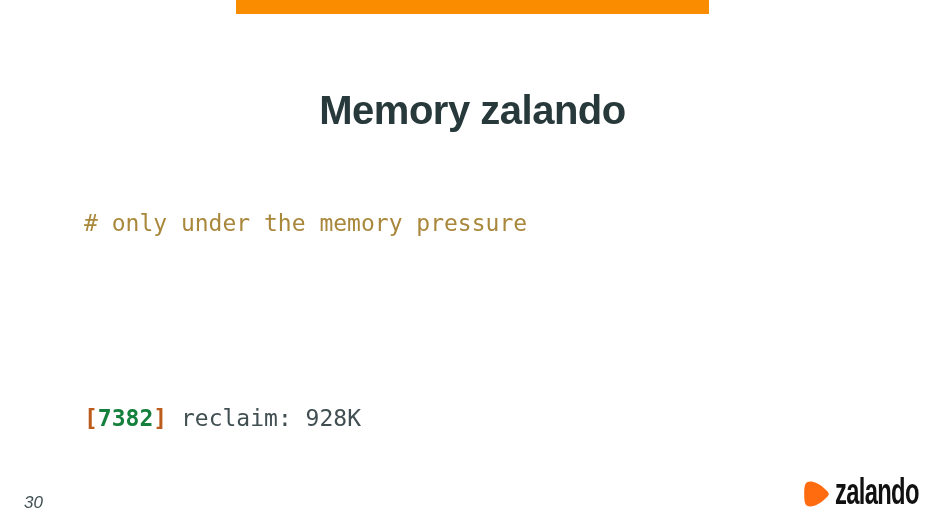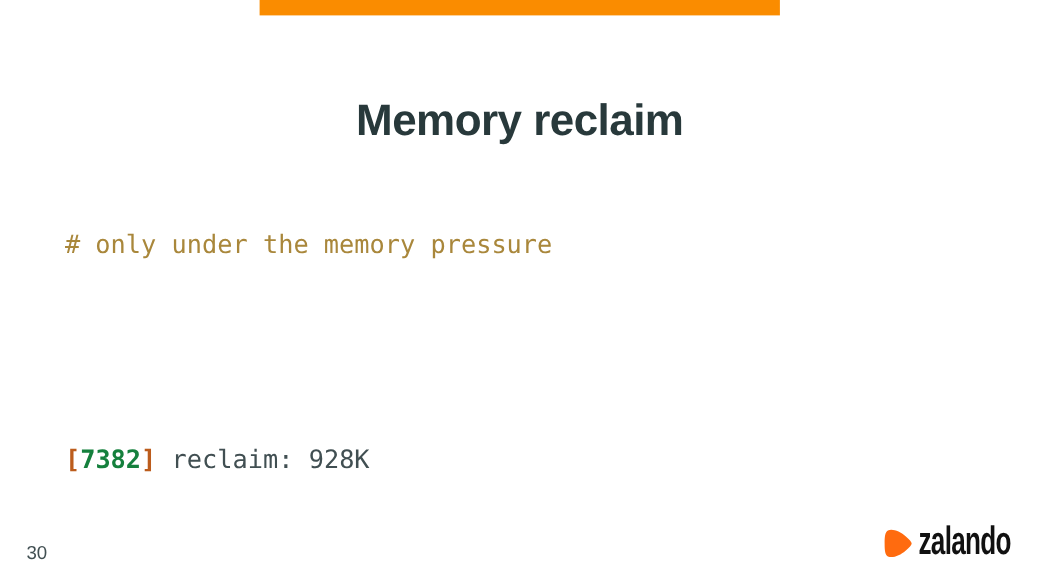--- a/index.html
+++ b/index.html
@@ -38,33 +38,34 @@
   .code {
     position: absolute;
     left: 59px;
     top: 142px;
     font-family: "DejaVu Sans Mono", monospace;
     font-size: 23px;
     line-height: 32.5px;
     color: #414f52;
     white-space: pre;
   }
-  .code-line { min-height: 32.5px; }
+  .code-line { min-height: 32.5px; margin-left: 25px; }
   .c-comment { color: #a9873b; }
   .c-eq { color: #e0731d; font-weight: 700; }
   .c-br { color: #bc5c1c; font-weight: 700; }
   .c-pid { color: #15803d; font-weight: 700; }
   .c-txt { color: #414f52; }
   .page-number {
     position: absolute;
     left: 24px;
     top: 493px;
     font-size: 17px;
     line-height: 20px;
     color: #414f52;
+    font-style: italic;
   }
   .logo {
     position: absolute;
     left: 803px;
     top: 479px;
     width: 122px;
     height: 29px;
   }
   .logo-mark {
     position: absolute;
@@ -85,21 +86,21 @@
     transform-origin: left top;
   }
 </style>
 </head>
 <body>
 
 <div class="slide">
 
   <div class="top-bar"></div>
 
-  <h1 class="slide-title">Memory reclaim</h1>
+  <h1 class="slide-title">Memory zalando</h1>
 
   <div class="code">
     <div class="code-line"><span class="c-comment"># only under the memory pressure</span></div>
     <div class="code-line"> </div>
     <div class="code-line"><span class="c-br">[</span><span class="c-pid">7382</span><span class="c-br">]</span><span class="c-txt"> </span><span class="c-txt">reclaim:</span><span class="c-txt"> </span><span class="c-txt">928K</span></div>
     
     
     
     
     

